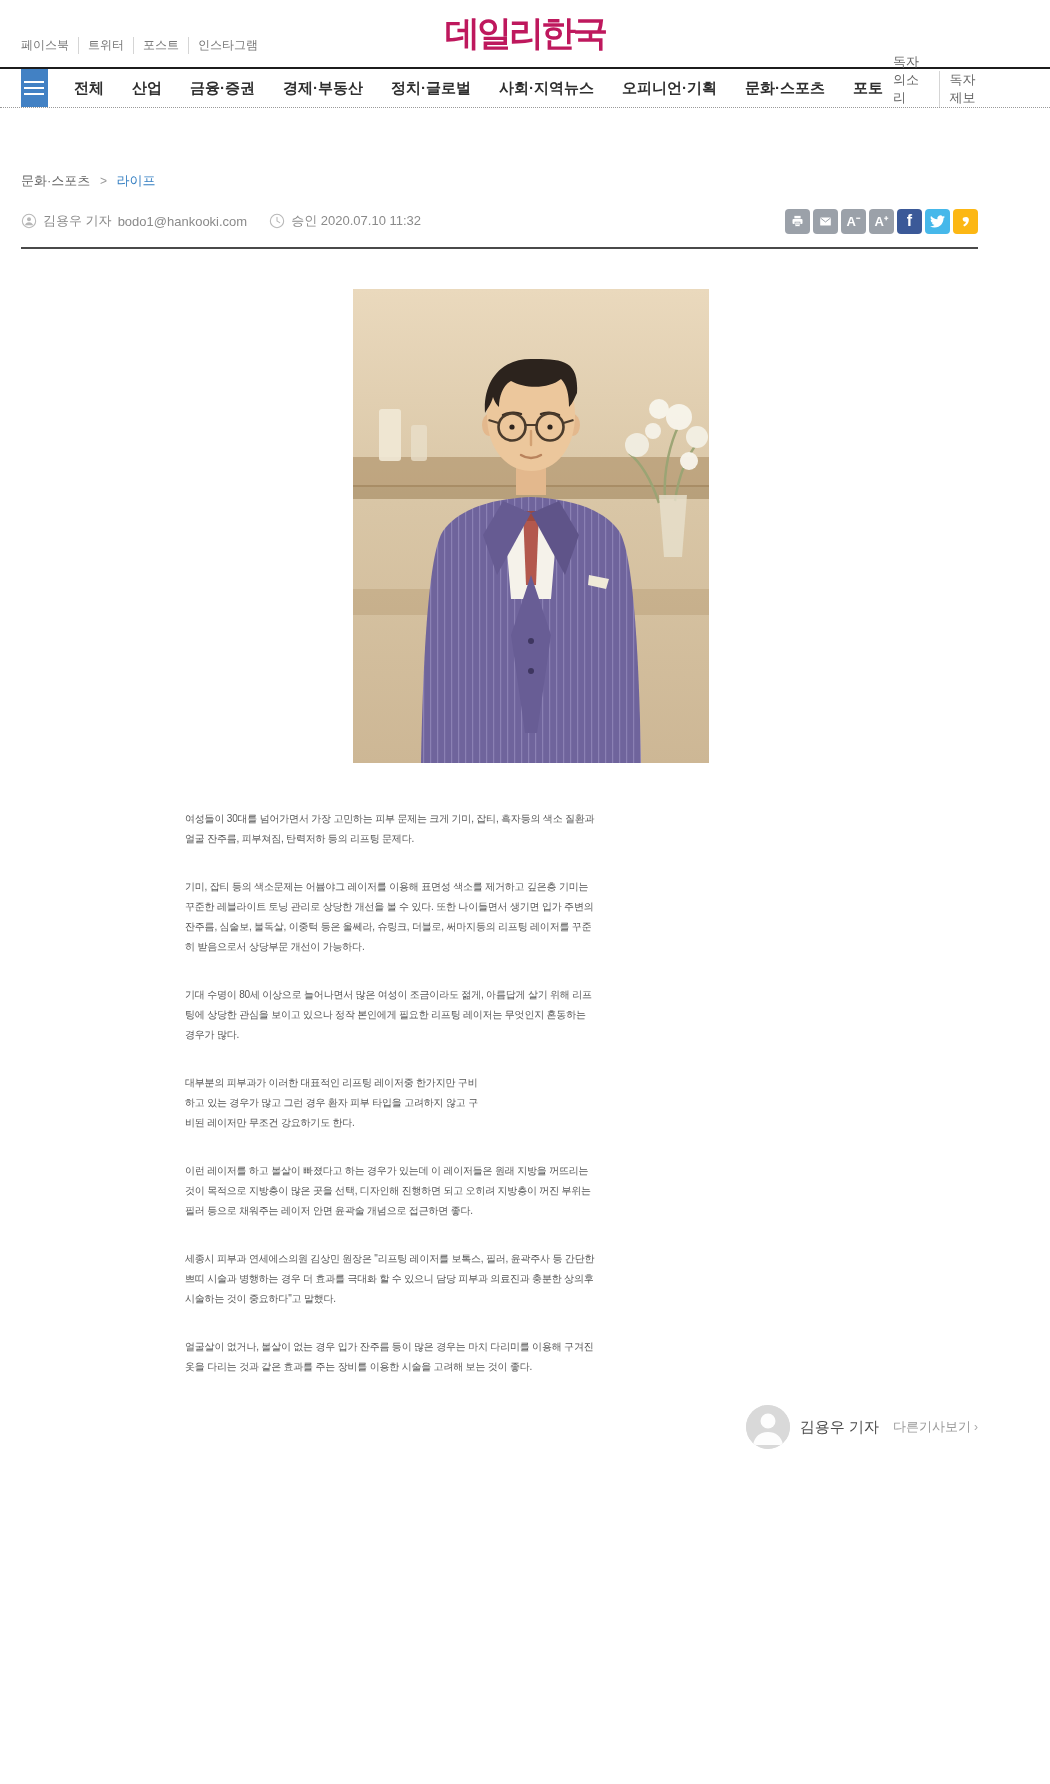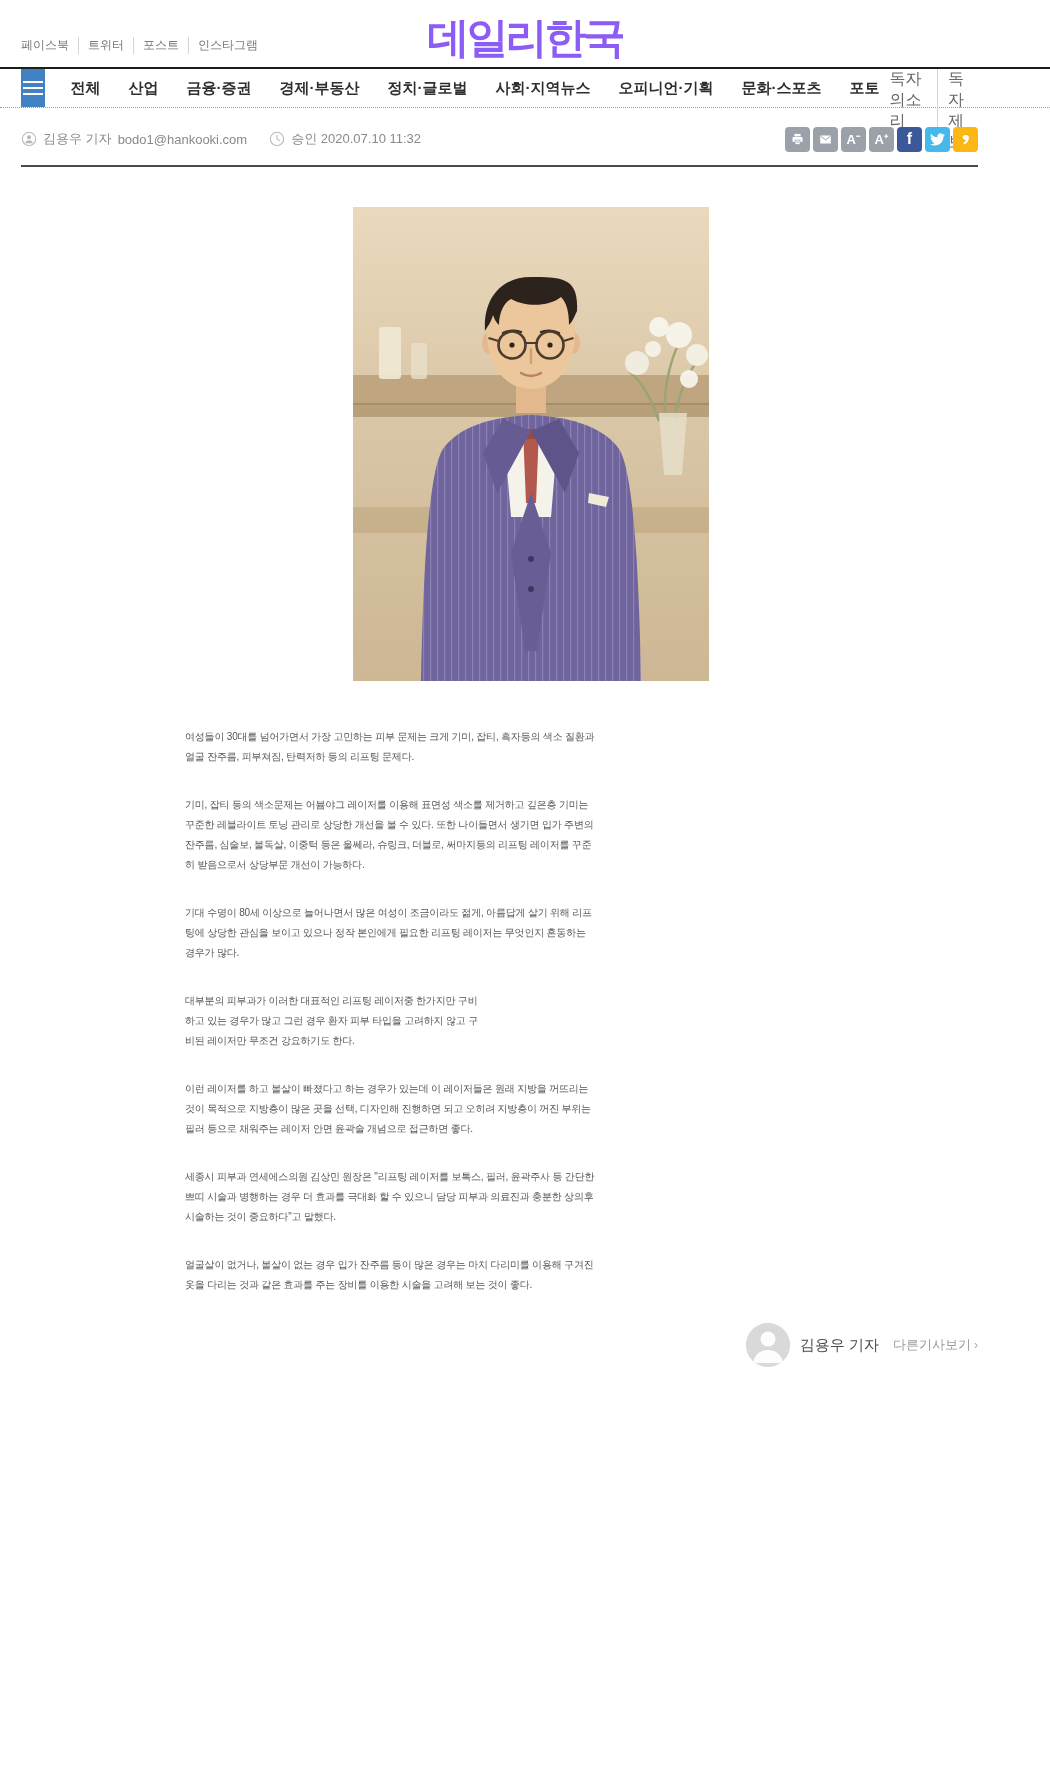--- a/index.html
+++ b/index.html
@@ -15,32 +15,32 @@
   .container{width:957px;margin-left:21px;}
 
   
   .top-strip{position:relative;height:67px;}
   .sns{position:absolute;left:21px;top:37px;display:flex;list-style:none;margin:0;padding:0;
        font-size:12px;color:#777;justify-content:flex-end;}
   .sns li{padding:0 9px;cursor:pointer;}
   .sns li:first-child{padding-left:0;}
   .sns li + li{border-left:1px solid #d5d5d5;}
   .logo{position:absolute;left:50%;top:10px;transform:translateX(-50%);margin:0;
-        font-size:42px;font-weight:bold;letter-spacing:-3px;color:#8b5cf6;cursor:pointer;white-space:nowrap;}
+        font-size:35px;font-weight:bold;letter-spacing:-3px;color:#be185d;cursor:pointer;white-space:nowrap;}
 
   
   .navbar{border-top:2px solid #1c1c1c;border-bottom:1px dotted #9a9a9a;height:41px;}
   .nav-flex{display:flex;align-items:stretch;height:38px;}
   .hamburger{width:42px;height:38px;background:var(--accent-blue);border:none;cursor:pointer;
              display:flex;flex-direction:column;justify-content:center;align-items:center;gap:4px;padding:0;}
   .hamburger span{display:block;width:20px;height:2px;background:#fff;}
   .nav-items{display:flex;align-items:center;gap:28px;margin-left:26px;padding:0;list-style:none;
              font-size:15px;font-weight:bold;color:#2e2e2e;}
   .nav-items li{cursor:pointer;white-space:nowrap;}
-  .nav-right{margin-left:auto;display:flex;align-items:flex-start;font-size:16px;color:#666;}
+  .nav-right{margin-left:auto;display:flex;align-items:flex-end;font-size:13px;color:#666;}
   .nav-right span{padding:0 10px;cursor:pointer;}
   .nav-right span:last-child{padding-right:0;}
   .nav-right span + span{border-left:1px solid #d5d5d5;}
 
   
   .breadcrumb{margin-top:64px;font-size:13px;color:#666;}
   .breadcrumb .sep{margin:0 6px;color:#999;font-size:12px;}
   .breadcrumb .cat{color:var(--link-blue);cursor:pointer;}
   .breadcrumb .sec{cursor:pointer;}
   .title{margin:14px 0 0;font-size:28px;line-height:40px;font-weight:bold;
@@ -105,20 +105,25 @@
       <li>포토</li>
     </ul>
     <div class="nav-right">
       <span>독자의소리</span>
       <span>독자제보</span>
     </div>
   </div>
 </div>
 
 <div class="container">
+  <div class="breadcrumb">
+    <span class="sec">문화·스포츠</span>
+    <span class="sep">&gt;</span>
+    <span class="cat">라이프</span>
+  </div>
 
 
   <div class="byline-row">
     <div class="byline-left">
       <svg class="meta-icon" viewBox="0 0 24 24">
         <circle cx="12" cy="12" r="10" fill="none" stroke="#b8b8b8" stroke-width="1.6"></circle>
         <circle cx="12" cy="9.5" r="3" fill="#b8b8b8"></circle>
         <path d="M5.8 18.4c1-3.3 3.3-4.7 6.2-4.7s5.2 1.4 6.2 4.7" fill="#b8b8b8"></path>
       </svg>
       <span>김용우 기자</span>

